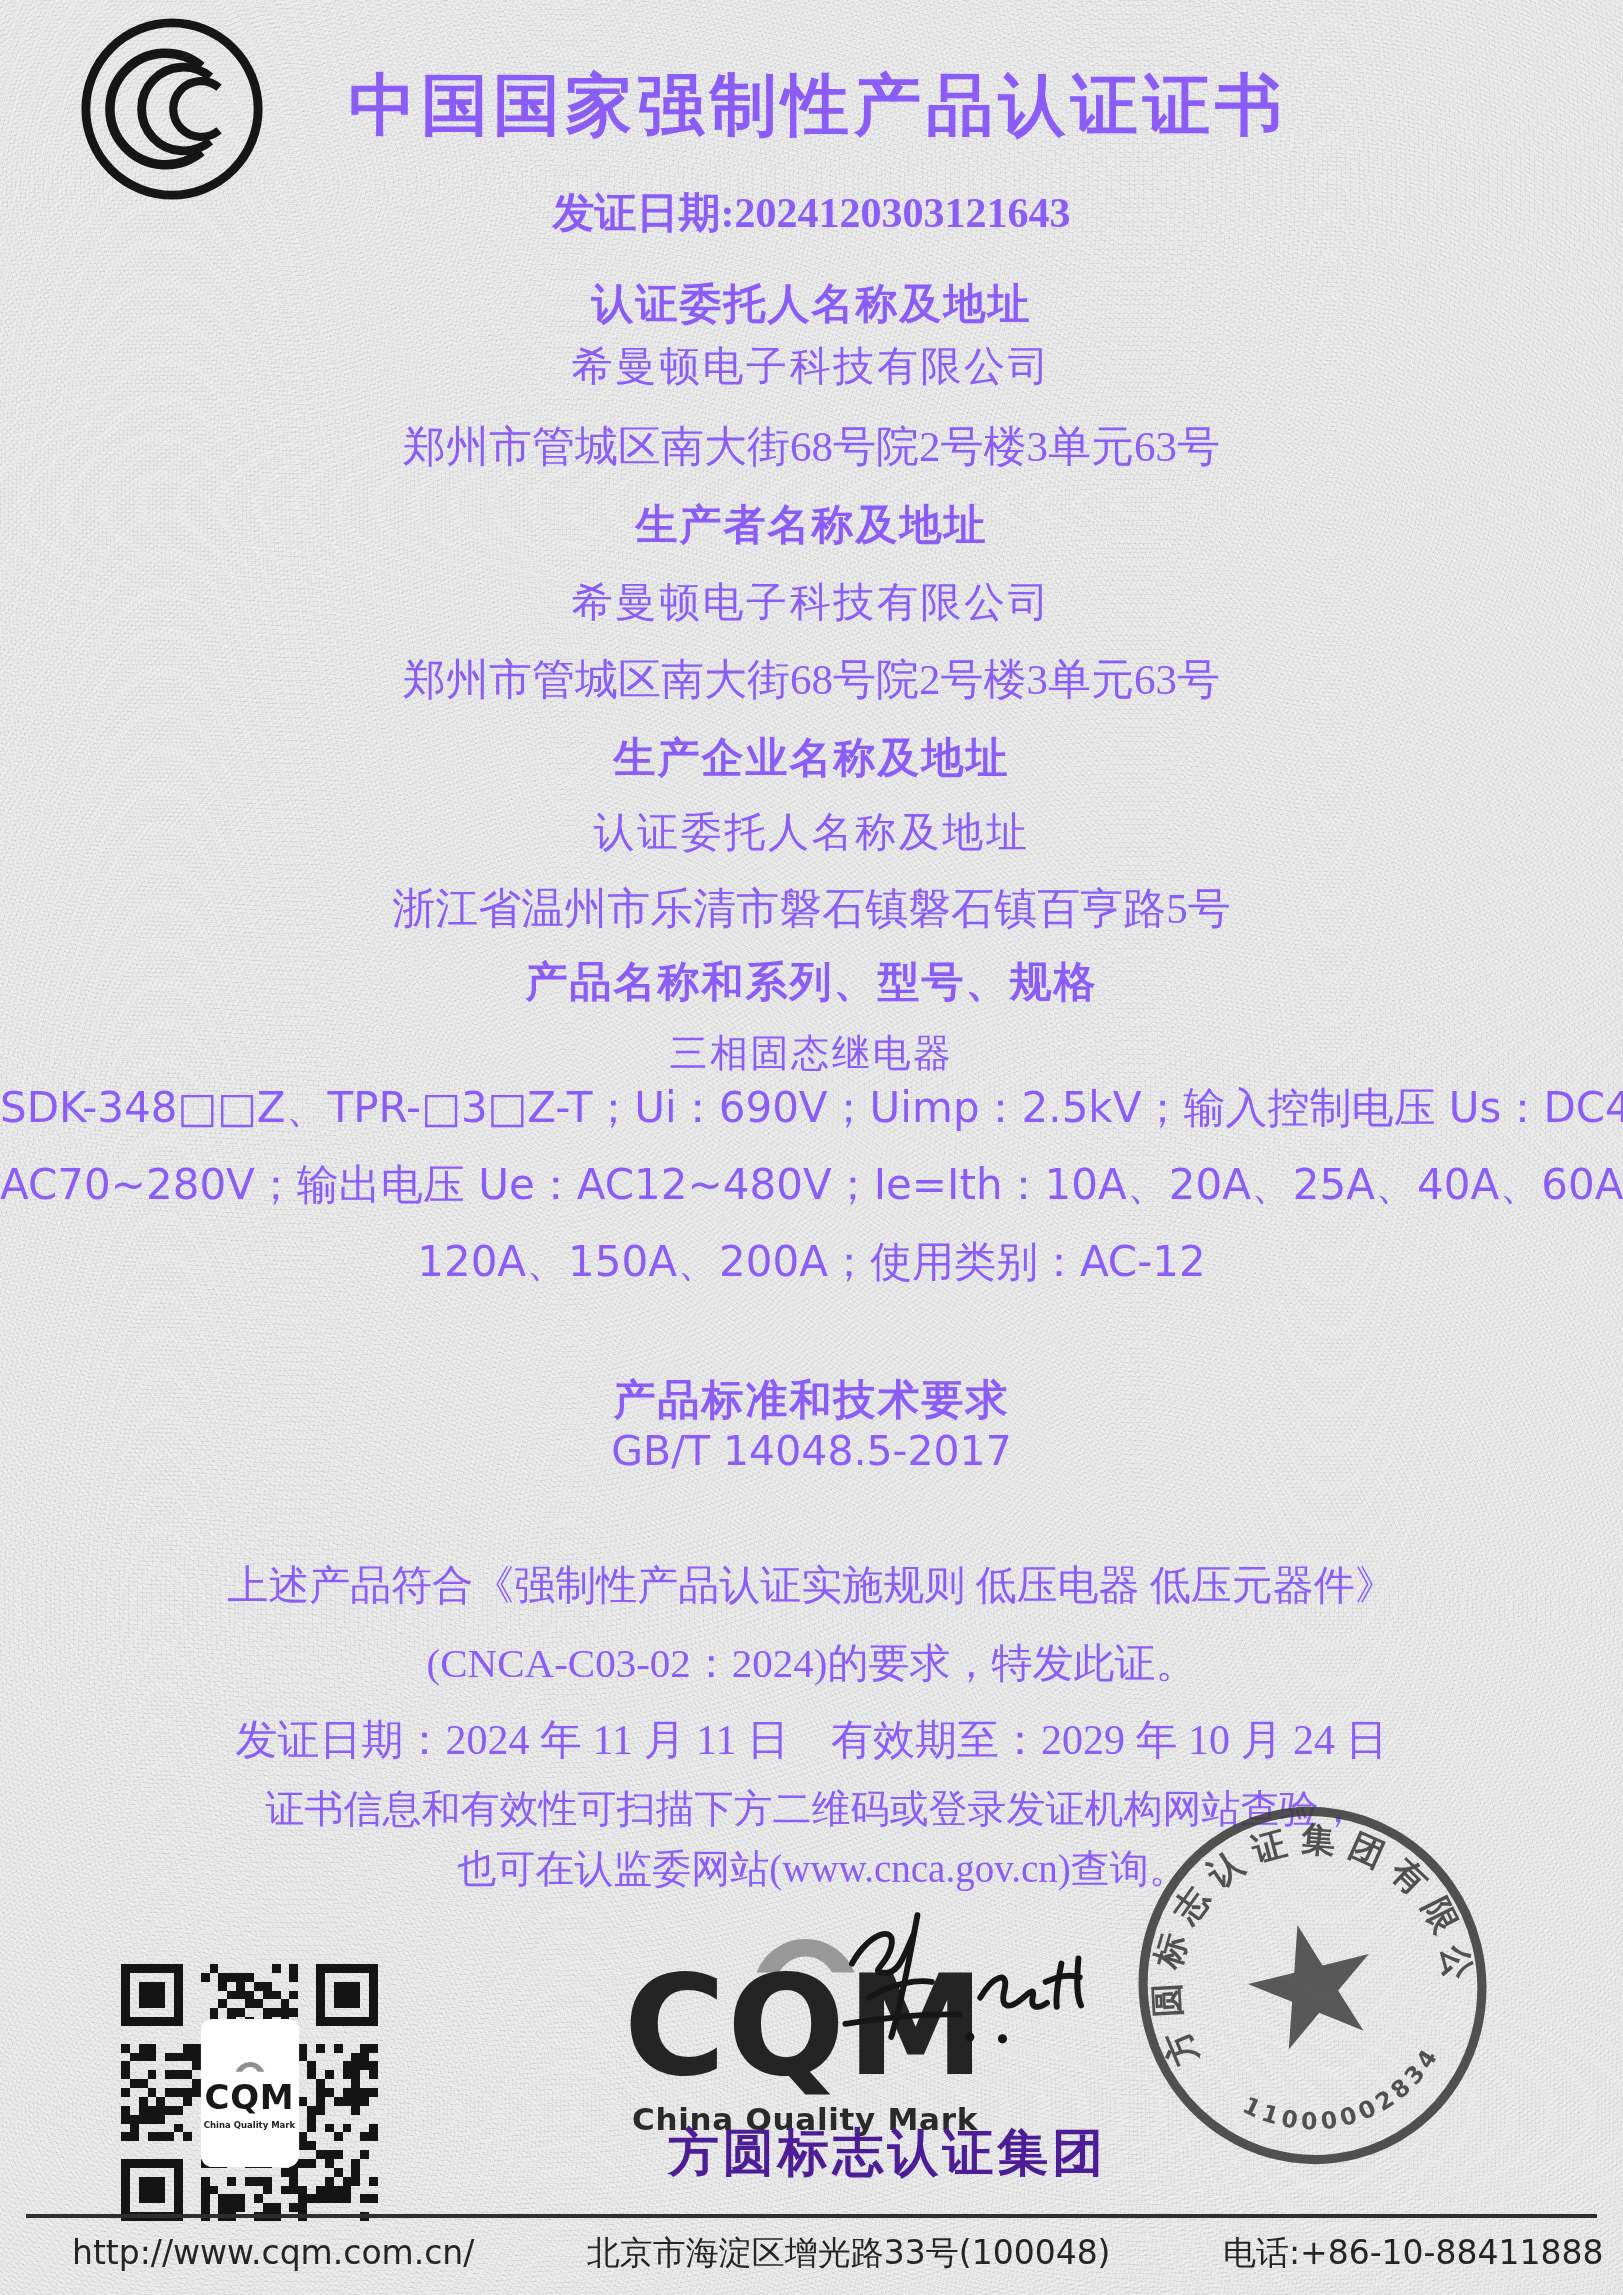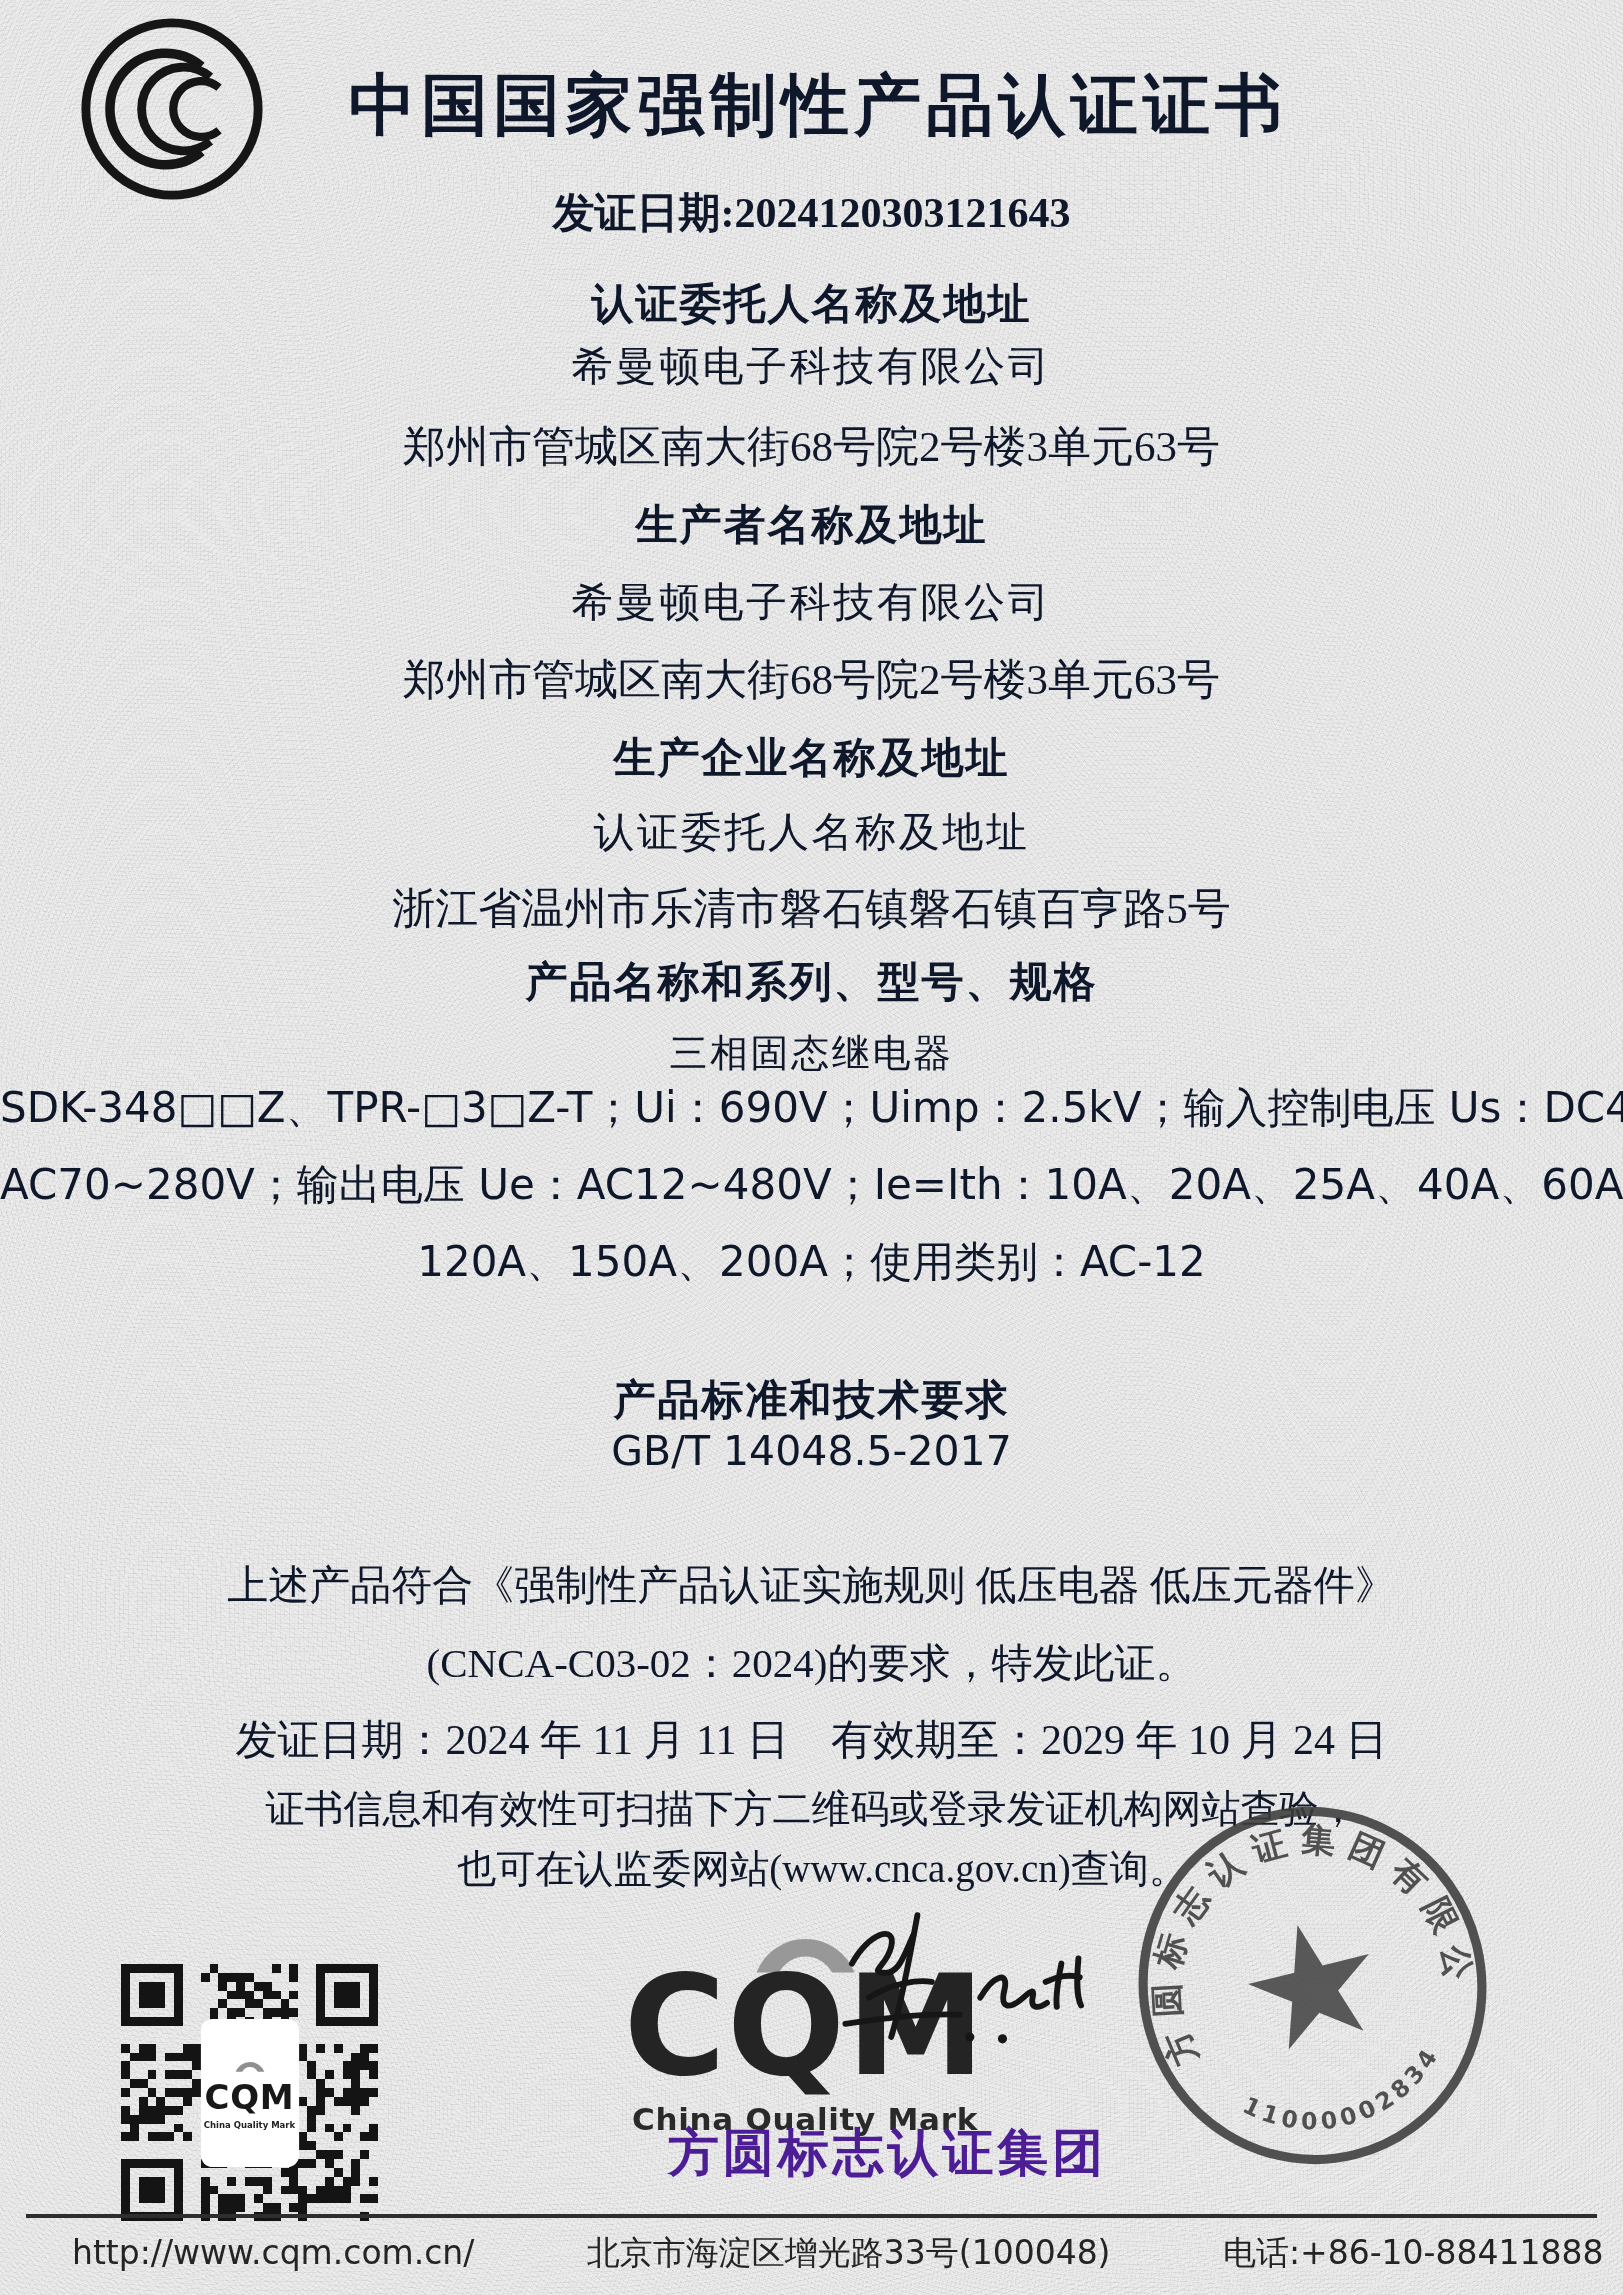--- a/index.html
+++ b/index.html
@@ -9,21 +9,21 @@
     background-image:
       repeating-radial-gradient(circle at 18% 8%,  rgba(0,0,0,0.045) 0 0.7px, transparent 0.7px 4.6px),
       repeating-radial-gradient(circle at 82% 22%, rgba(0,0,0,0.040) 0 0.7px, transparent 0.7px 3.9px),
       repeating-radial-gradient(circle at 35% 48%, rgba(0,0,0,0.038) 0 0.7px, transparent 0.7px 5.2px),
       repeating-radial-gradient(circle at 70% 70%, rgba(0,0,0,0.042) 0 0.7px, transparent 0.7px 4.6px),
       repeating-radial-gradient(circle at 10% 92%, rgba(0,0,0,0.040) 0 0.7px, transparent 0.7px 3.9px);
     font-family:"Liberation Serif","DejaVu Serif",serif;
     color:#1c1c1c;
   }
   .abs{position:absolute;}
-  .line{position:absolute;left:0;width:1623px;text-align:center;color:#0f172a;white-space:nowrap;}
+  .line{position:absolute;left:0;width:1623px;text-align:center;color:#8b5cf6;white-space:nowrap;}
   .serif{font-family:"Liberation Serif","DejaVu Serif",serif;}
   .sans{font-family:"DejaVu Sans","Liberation Sans",sans-serif;}
   .bold{font-weight:700;}
   .title{font-weight:900;letter-spacing:5.2px;}
   .qr-wrap{position:absolute;left:121px;top:1964px;width:257px;height:257px;background:#fff0;}
   .qr-label{
     position:absolute;left:50%;top:50%;transform:translate(-50%,-50%);
     width:93px;height:143px;background:#ffffff;border-radius:9.2px;
     display:flex;flex-direction:column;align-items:center;justify-content:center;gap:3.9px;
     box-shadow:0 0 0 2.6px #ffffff;

